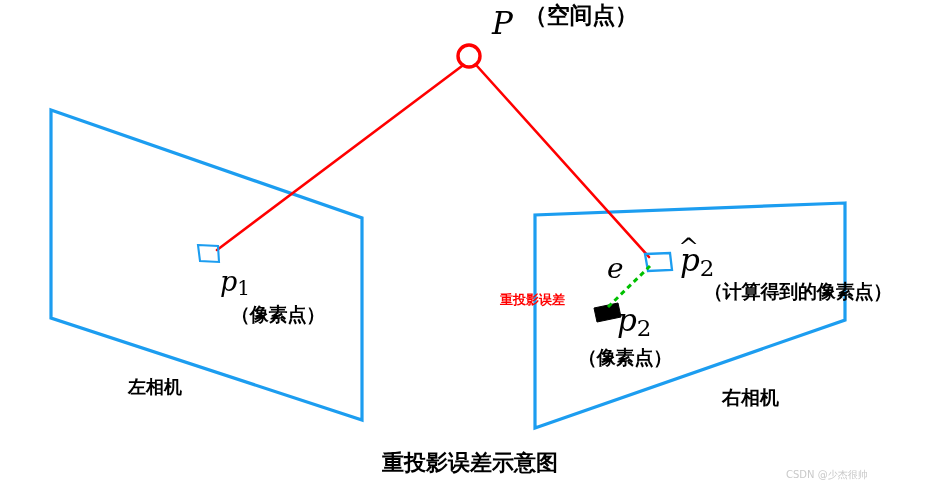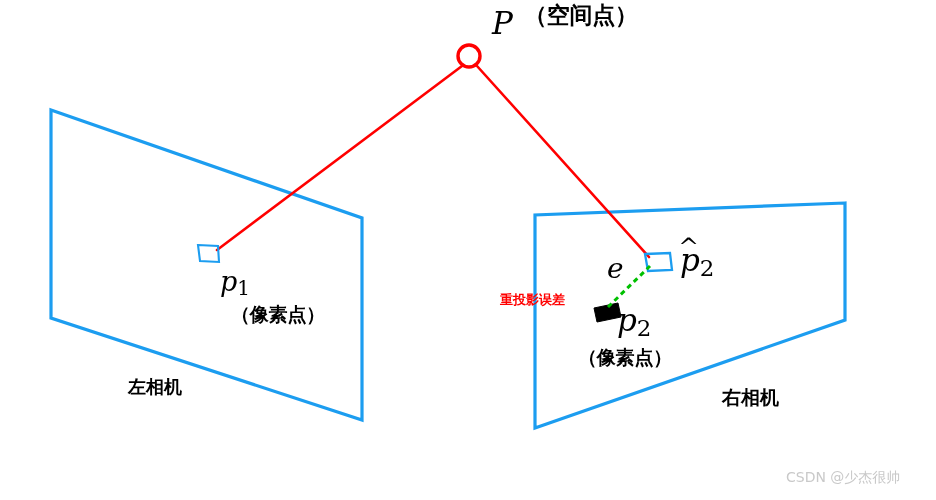--- a/index.html
+++ b/index.html
@@ -79,21 +79,21 @@
   #label-p2         { left: 617px; top: 305px; font-size: 31px; }
   #label-p2-note    { left: 578px; top: 348px; font-size: 19px; }
 
   #label-left-cam   { left: 128px; top: 378px; font-size: 18px; }
   #label-right-cam  { left: 722px; top: 388px; font-size: 19px; }
 
   #caption          { left: 382px; top: 452px; font-size: 22px; }
 
   #watermark {
     left: 786px; top: 470px;
-    font-size: 14px;
+    font-size: 10px;
     color: #c9c9c9;
     font-family: "DejaVu Sans", "Liberation Sans", sans-serif;
     font-weight: normal;
   }
 </style>
 </head>
 <body>
 
 <div id="stage">
 
@@ -121,23 +121,25 @@
   <span class="lbl math" id="label-P">P</span>
   <span class="lbl cn cn-paren" id="label-P-note">（空间点）</span>
 
   <span class="lbl math" id="label-p1"><span>p</span><span class="sub">1</span></span>
   <span class="lbl cn cn-paren" id="label-p1-note">（像素点）</span>
 
   <span class="lbl math" id="label-e">e</span>
   <span class="lbl cn" id="label-err">重投影误差</span>
 
   <span class="lbl math" id="label-phat2"><span class="hatwrap"><span class="hat">^</span><span>p</span></span><span class="sub">2</span></span>
+  <span class="lbl cn cn-paren" id="label-phat2-note">（计算得到的像素点）</span>
 
   <span class="lbl math" id="label-p2"><span>p</span><span class="sub">2</span></span>
   <span class="lbl cn cn-paren" id="label-p2-note">（像素点）</span>
 
   <span class="lbl cn" id="label-left-cam">左相机</span>
   <span class="lbl cn" id="label-right-cam">右相机</span>
 
+  <span class="lbl cn" id="caption">重投影误差示意图</span>
 
   <span class="lbl" id="watermark">CSDN @少杰很帅</span>
 
 </div>
 
 </body></html>

